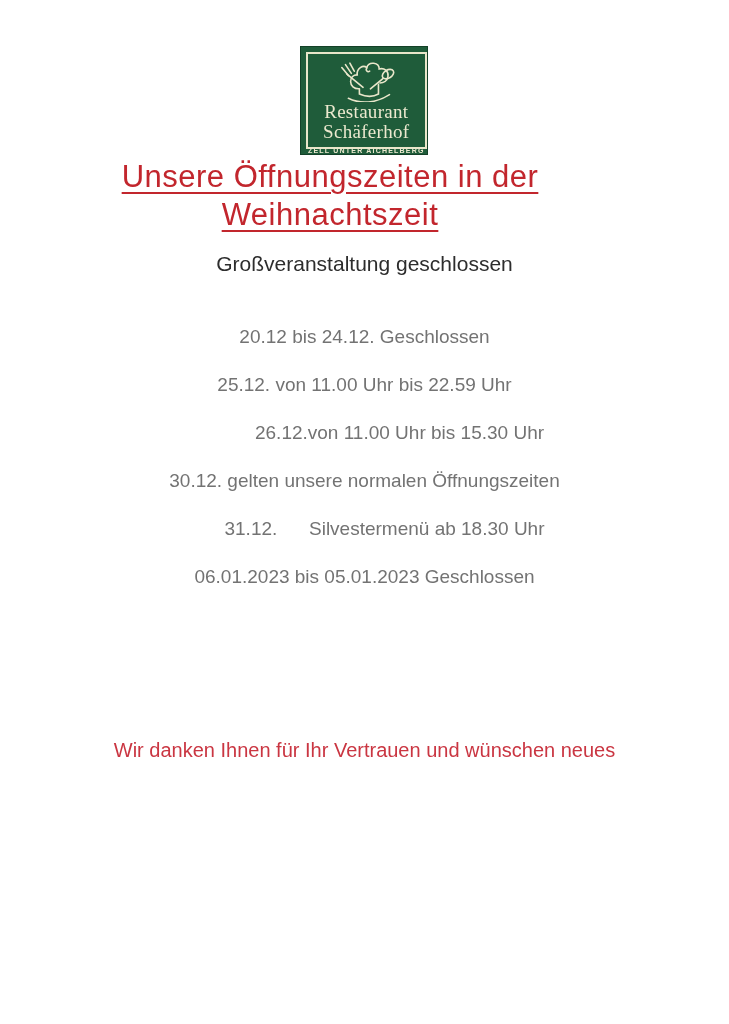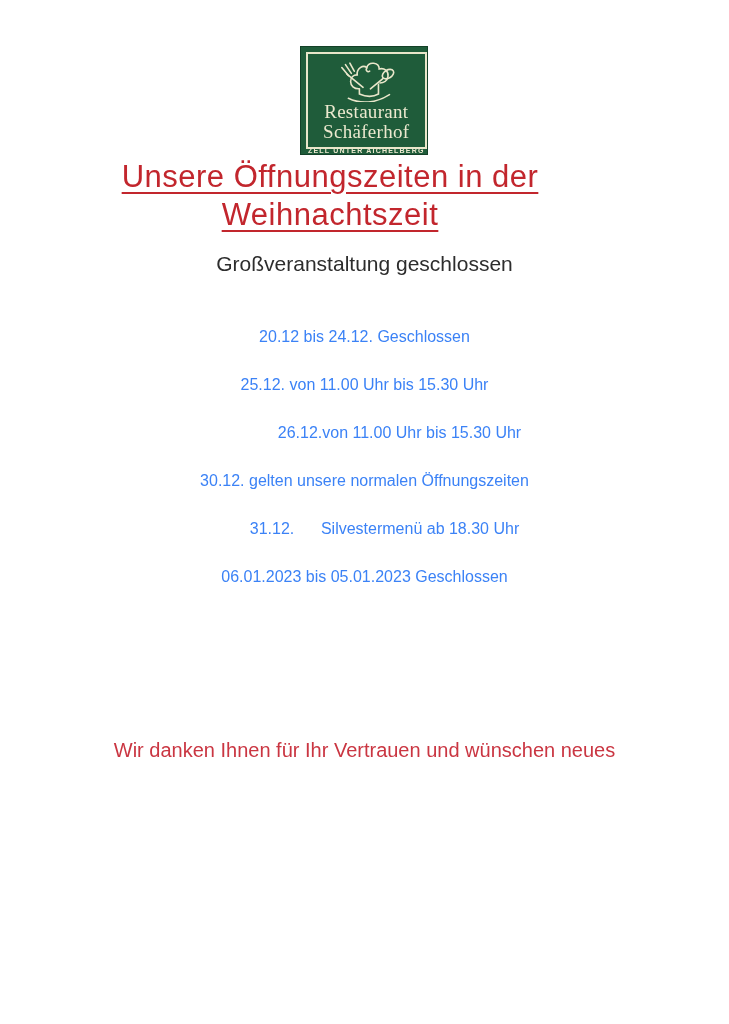--- a/index.html
+++ b/index.html
@@ -91,22 +91,22 @@
     text-align: center;
     color: #2d2d2d;
     font-size: 21px;
     line-height: 28px;
   }
   .entries {
     position: absolute;
     left: 0;
     top: 313px;
     width: 689px;
-    color: #3b82f6;
-    font-size: 16px;
+    color: #737373;
+    font-size: 19px;
   }
   .entry {
     width: 729px;
     height: 48px;
     line-height: 48px;
     text-align: center;
     white-space: pre;
   }
   .entry.shift-26 { transform: translateX(35px); }
   .entry.shift-31 { transform: translateX(20px); }
@@ -159,21 +159,21 @@
     <div><span class="u">Unsere Öffnungszeiten in der</span></div>
     <div><span class="u">Weihnachtszeit</span></div>
   </div>
 
   <div class="intro">
     <div>Großveranstaltung geschlossen</div>
   </div>
 
   <div class="entries">
     <div class="entry">20.12 bis 24.12. Geschlossen</div>
-    <div class="entry">25.12. von 11.00 Uhr bis 15.30 Uhr</div>
+    <div class="entry">25.12. von 11.00 Uhr bis 22.59 Uhr</div>
     <div class="entry shift-26">26.12.von 11.00 Uhr bis 15.30 Uhr</div>
     <div class="entry">30.12. gelten unsere normalen Öffnungszeiten</div>
     <div class="entry shift-31">31.12.&nbsp;&nbsp;&nbsp;&nbsp;&nbsp;&nbsp;Silvestermenü ab 18.30 Uhr</div>
     <div class="entry">06.01.2023 bis 05.01.2023 Geschlossen</div>
   </div>
 
   <div class="footer">
     <div>Wir danken Ihnen für Ihr Vertrauen und wünschen neues</div>
   </div>
 

